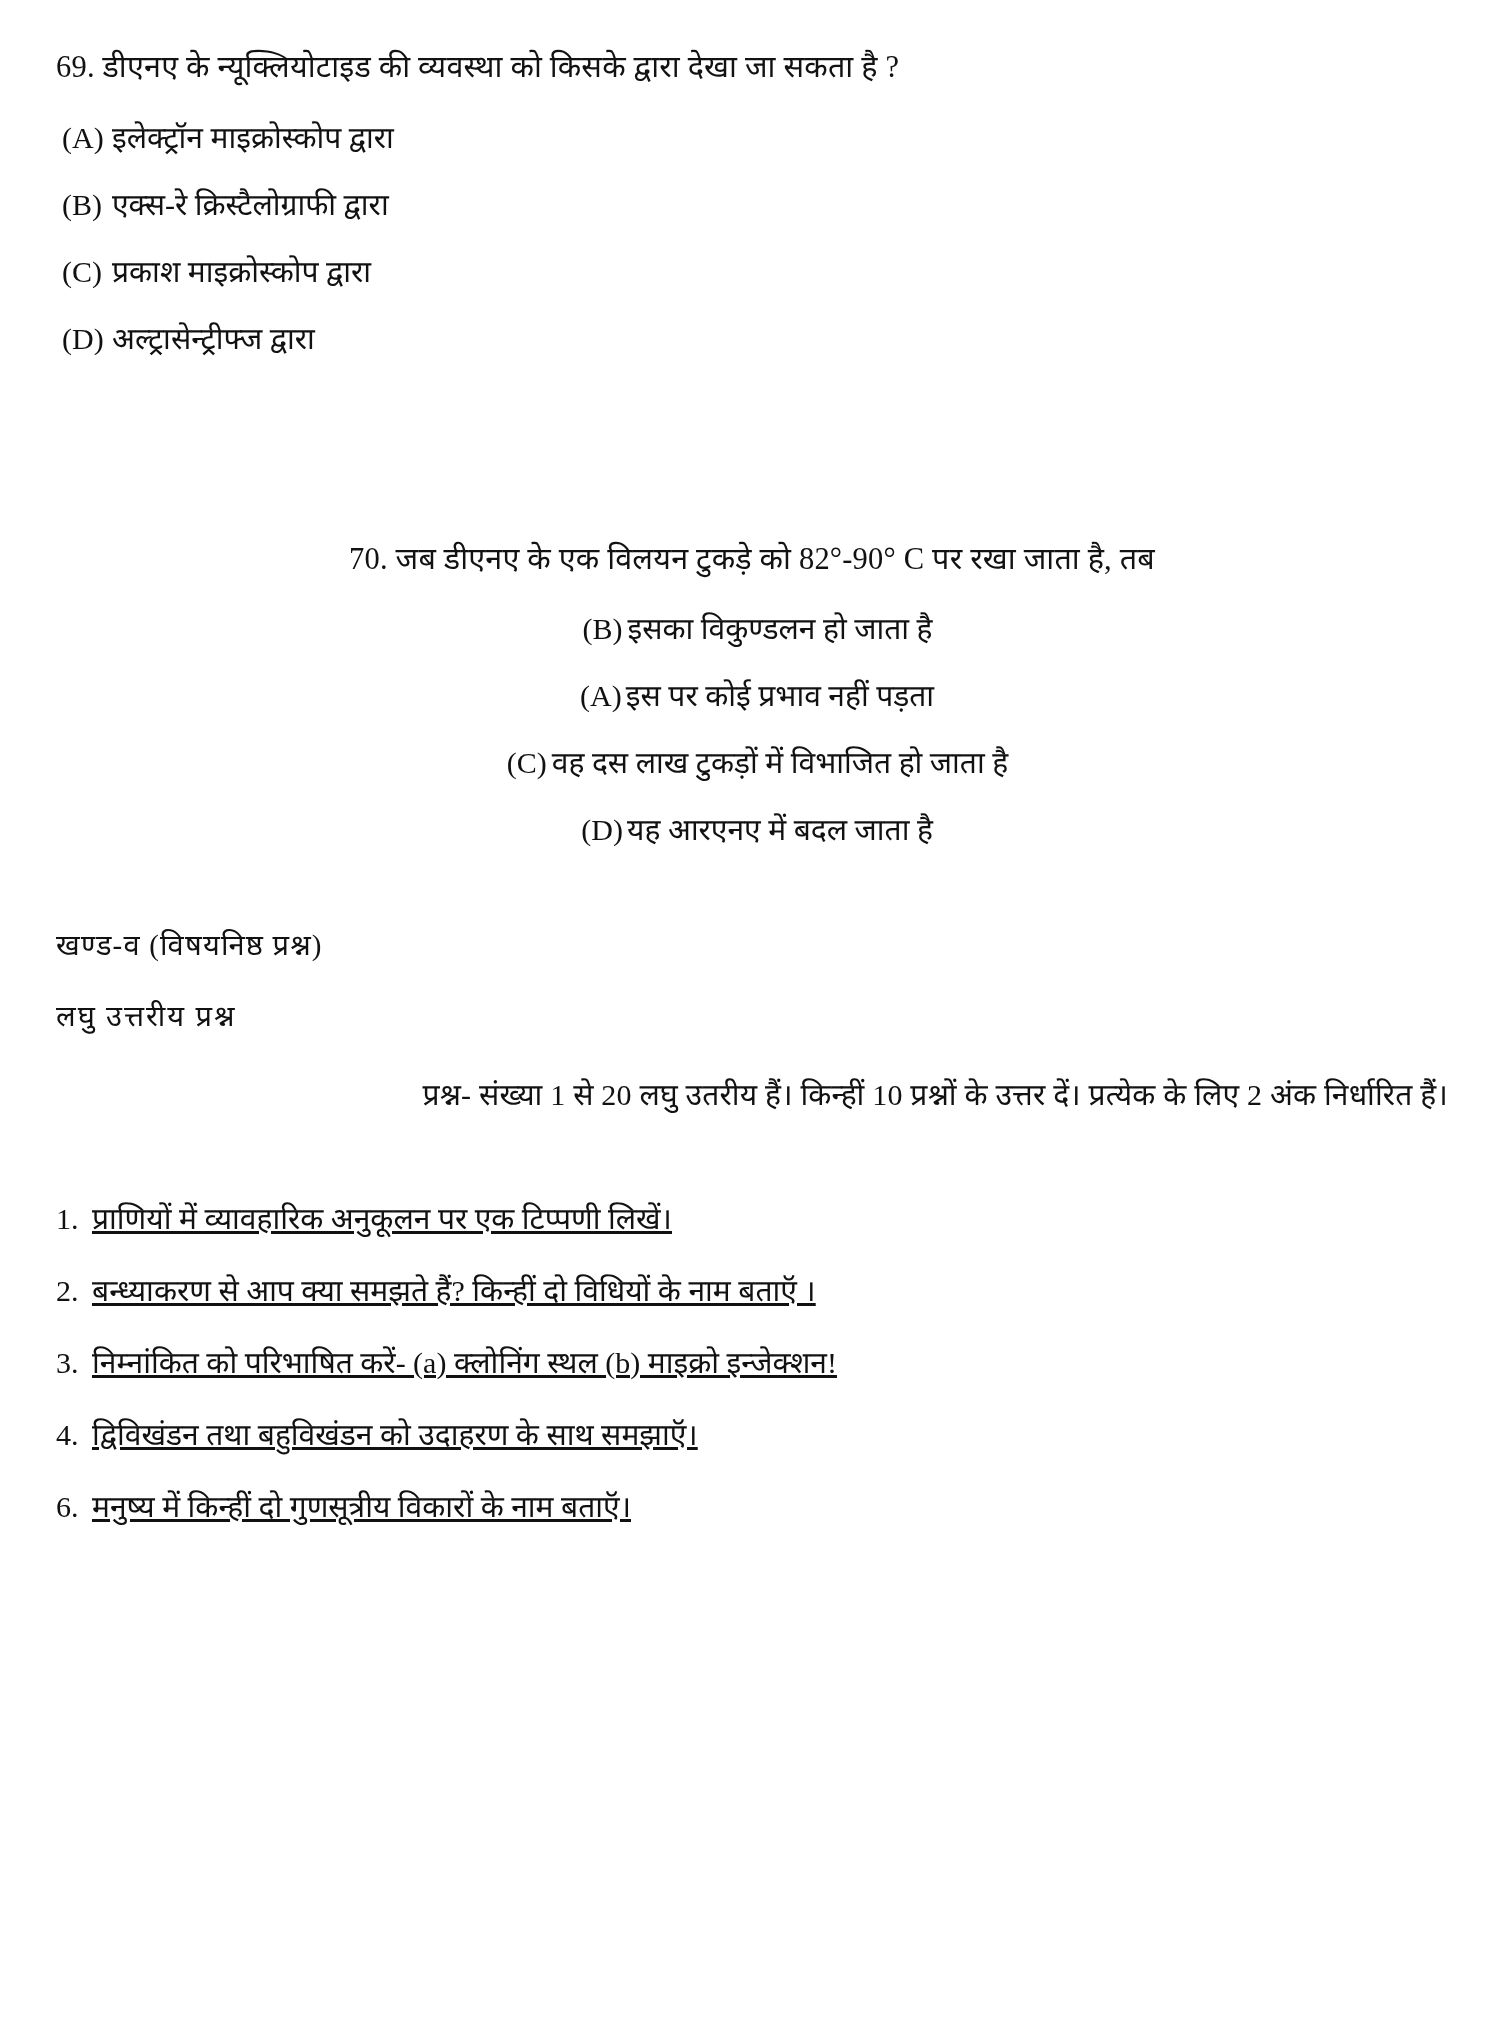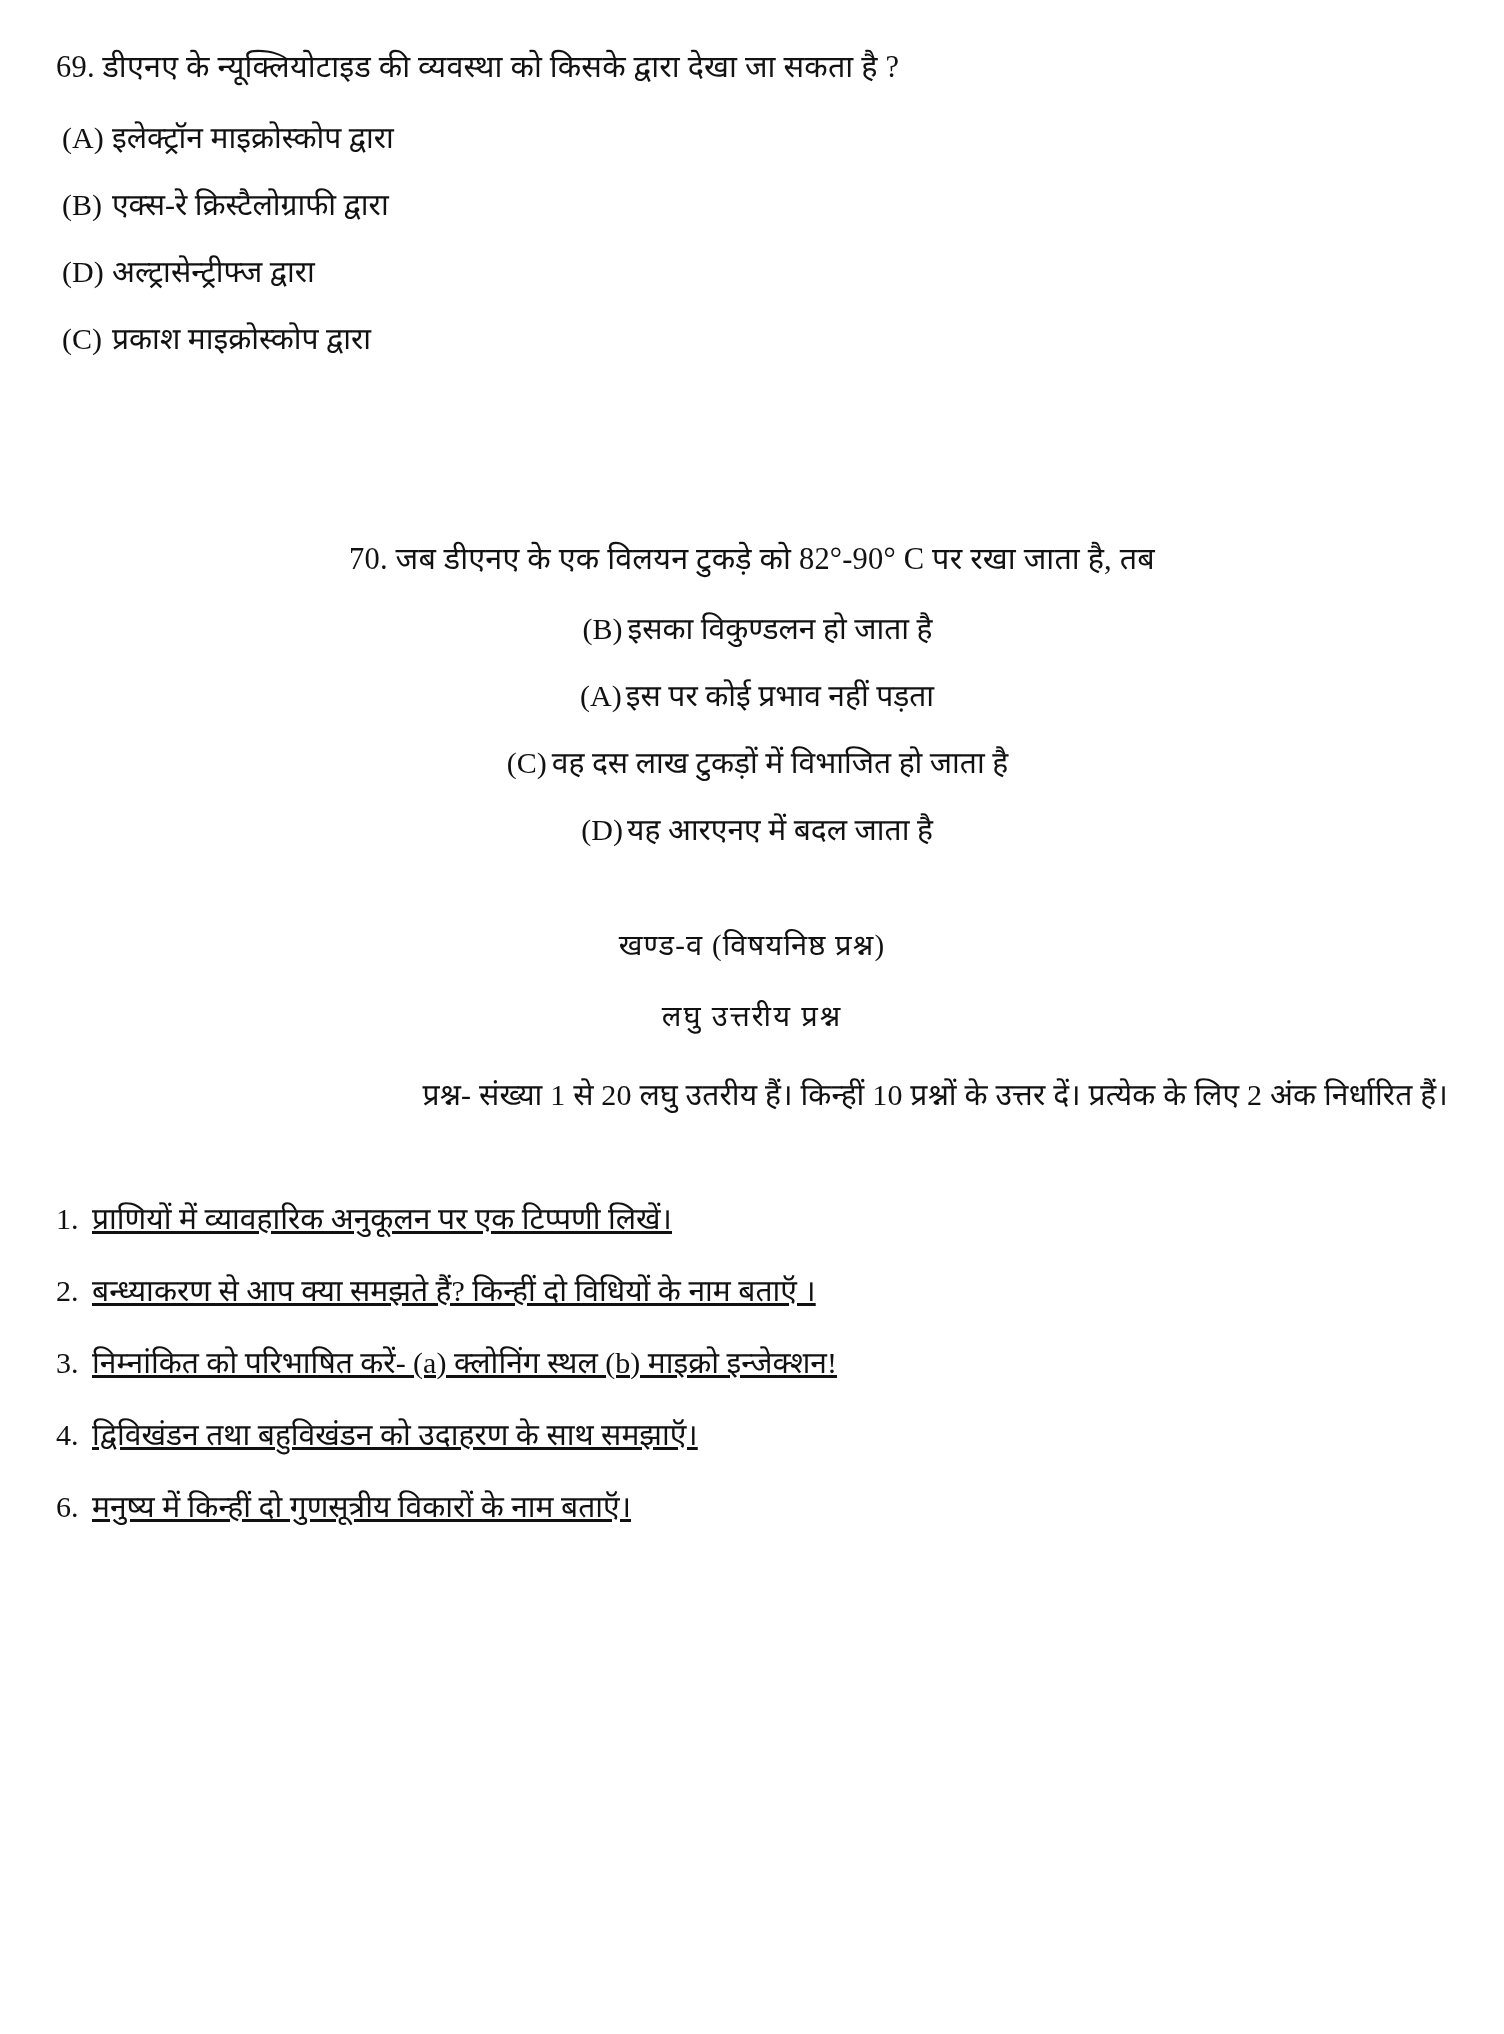--- a/index.html
+++ b/index.html
@@ -53,21 +53,20 @@
   }
   .block-q.second {
     margin-bottom: 0;
     text-align: center;
   }
 
   .spacer-a { height: 104px; }
   .spacer-b { height: 86px; }
 
   .centered {
-    text-align: center;
     font-size: 29px;
     line-height: 1.0;
     letter-spacing: 1.2px;
   }
   .centered.sub {
     margin-top: 42px;
     font-size: 29px;
     letter-spacing: 2px;
   }
 
@@ -104,24 +103,24 @@
   <div class="block-q">
     <div class="q-line mcq-question">69. डीएनए के न्यूक्लियोटाइड की व्यवस्था को किसके द्वारा देखा जा सकता है  ?</div>
 
     <div class="mcq-option">
       <span class="opt-tag">(A)</span><span>इलेक्ट्रॉन माइक्रोस्कोप द्वारा</span>
     </div>
     <div class="mcq-option">
       <span class="opt-tag">(B)</span><span>एक्स-रे क्रिस्टैलोग्राफी द्वारा</span>
     </div>
     <div class="mcq-option">
-      <span class="opt-tag">(D)</span><span>अल्ट्रासेन्ट्रीफ्ज द्वारा</span>
+      <span class="opt-tag">(C)</span><span>प्रकाश माइक्रोस्कोप द्वारा</span>
     </div>
     <div class="mcq-option">
-      <span class="opt-tag">(C)</span><span>प्रकाश माइक्रोस्कोप द्वारा</span>
+      <span class="opt-tag">(D)</span><span>अल्ट्रासेन्ट्रीफ्ज द्वारा</span>
     </div>
   </div>
 
   <div class="spacer-a"></div>
 
   <div class="block-q second">
     <div class="q-line mcq-question">70. जब डीएनए के एक विलयन टुकड़े को 82°-90° C पर रखा जाता है, तब</div>
 
     <div class="mcq-option">
       <span class="opt-tag">(B)</span><span>इसका विकुण्डलन हो जाता है</span>

